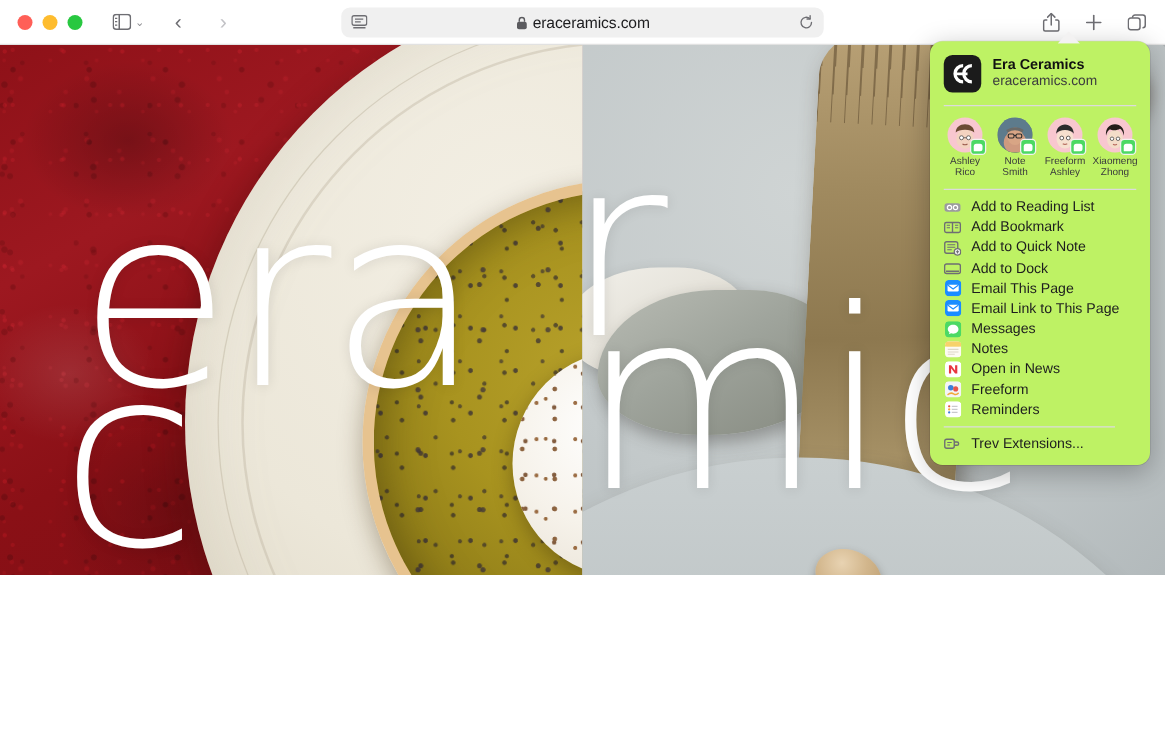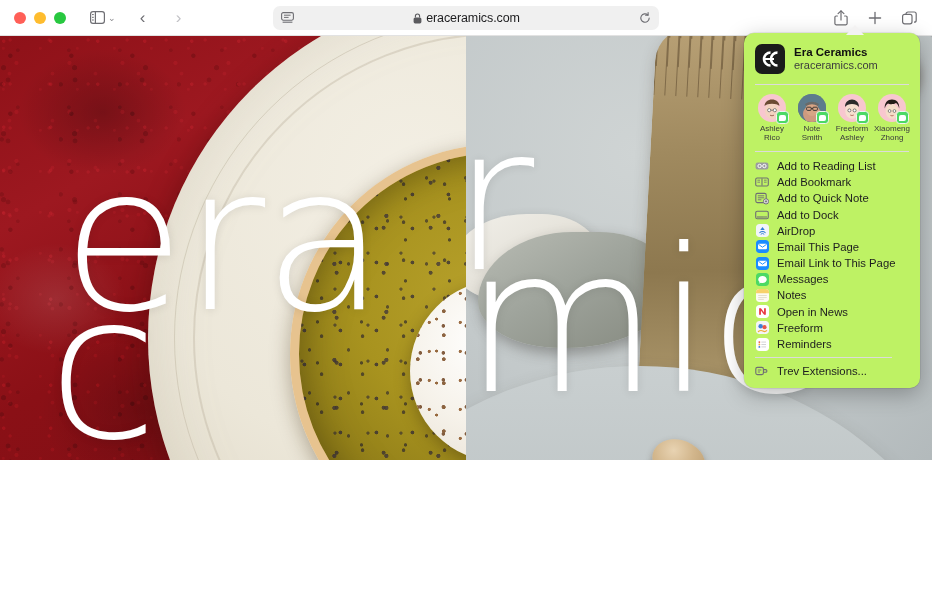--- a/index.html
+++ b/index.html
@@ -532,31 +532,20 @@
       <div class="mrow">
         <span class="mi">
           <svg width="14" height="14" viewBox="0 0 14 14" fill="none">
             <rect x="0.7" y="3.2" width="12.6" height="7.6" rx="1.6" stroke="#6e6e73" stroke-width="1.1"></rect>
             <line x1="1.8" y1="9" x2="12.2" y2="9" stroke="#6e6e73" stroke-width="1.1"></line>
           </svg>
         </span>
         <span class="mlabel">Add to Dock</span>
       </div>
 
-      <div class="mrow">
-        <span class="mi">
-          <svg class="appicon" viewBox="0 0 14 14">
-            <rect width="14" height="14" rx="3.2" fill="#f2f5fa"></rect>
-            <path d="M4 9.4a4 4 0 0 1 6 0" stroke="#2f7fd6" stroke-width="1.1" fill="none" stroke-linecap="round"></path>
-            <path d="M5.4 10.8a2.2 2.2 0 0 1 3.2 0" stroke="#2f7fd6" stroke-width="1" fill="none" stroke-linecap="round"></path>
-            <path d="M7 3.2l2.4 3.2H4.6z" fill="#2f7fd6"></path>
-          </svg>
-        </span>
-        <span class="mlabel">AirDrop</span>
-      </div>
 
       <div class="mrow">
         <span class="mi">
           <svg class="appicon" viewBox="0 0 14 14">
             <rect width="14" height="14" rx="3.2" fill="#1a8cff"></rect>
             <rect x="2.2" y="4" width="9.6" height="6" rx="1.1" fill="#fff"></rect>
             <path d="M2.6 4.6L7 7.8l4.4-3.2" stroke="#1a8cff" stroke-width="1" fill="none"></path>
           </svg>
         </span>
         <span class="mlabel">Email This Page</span>

